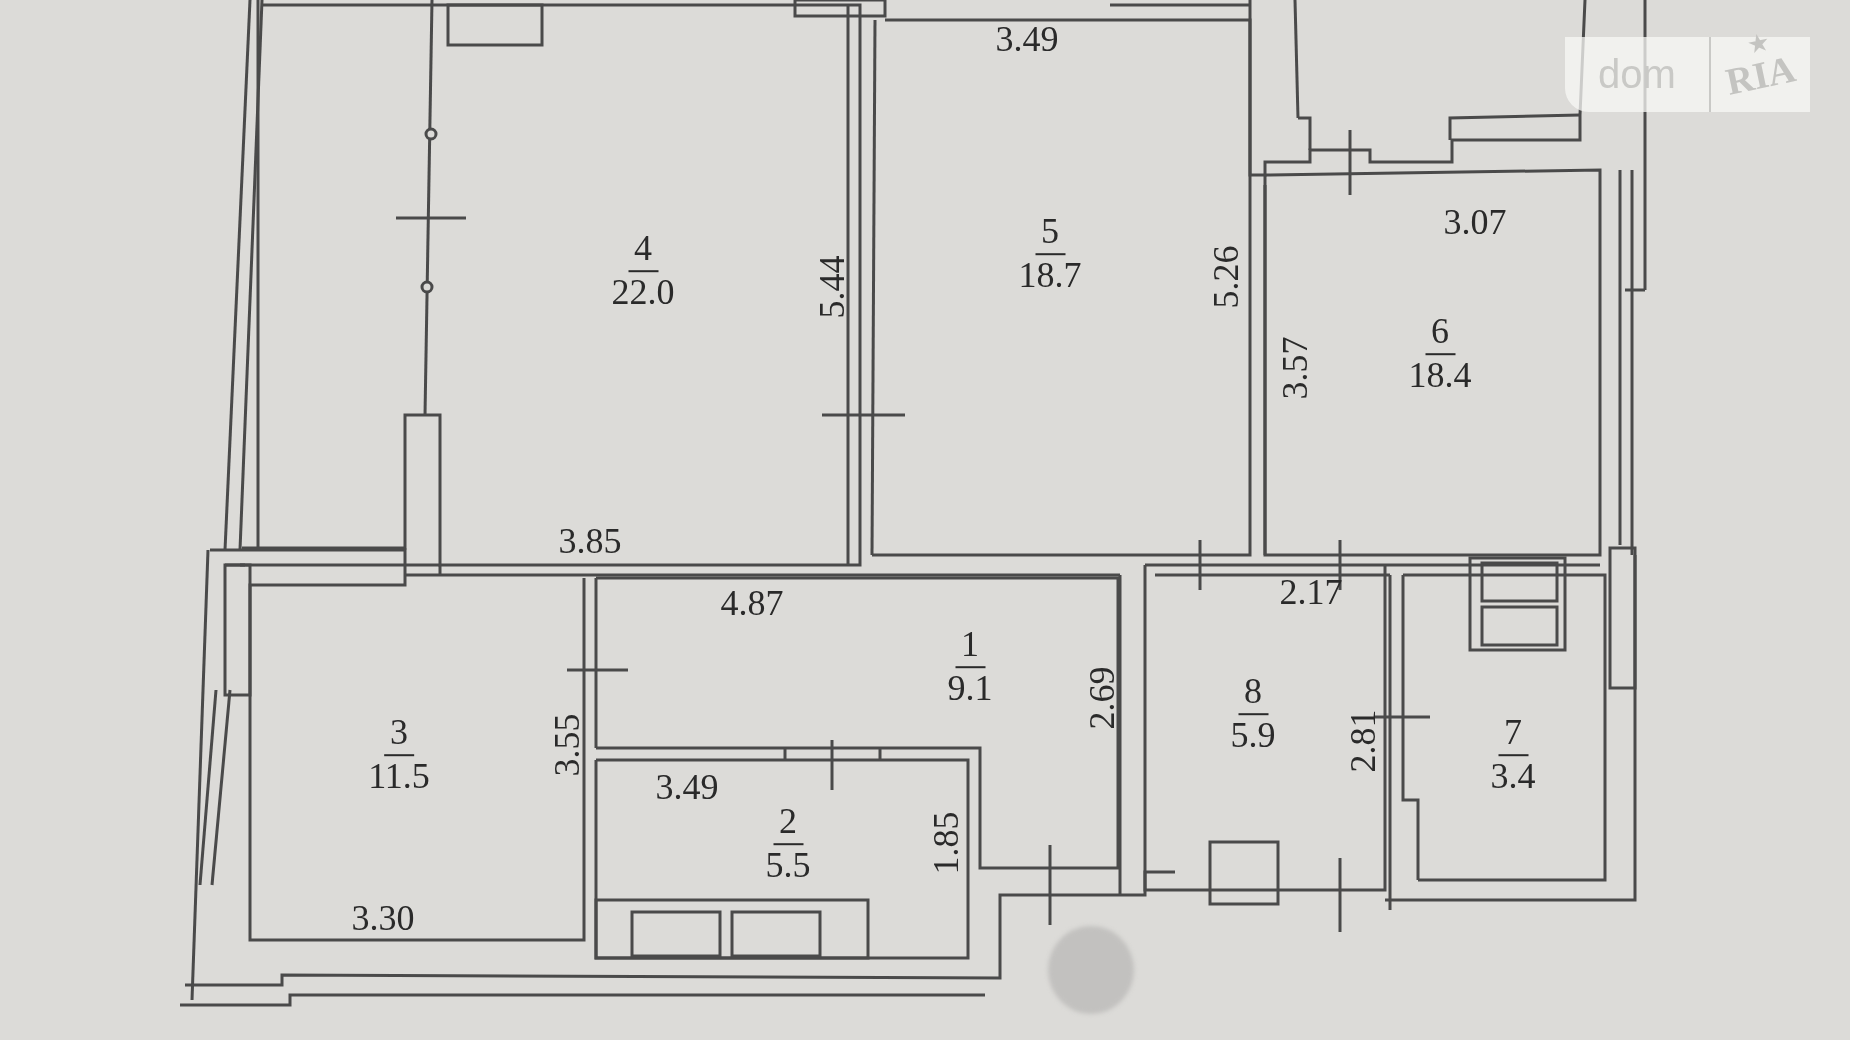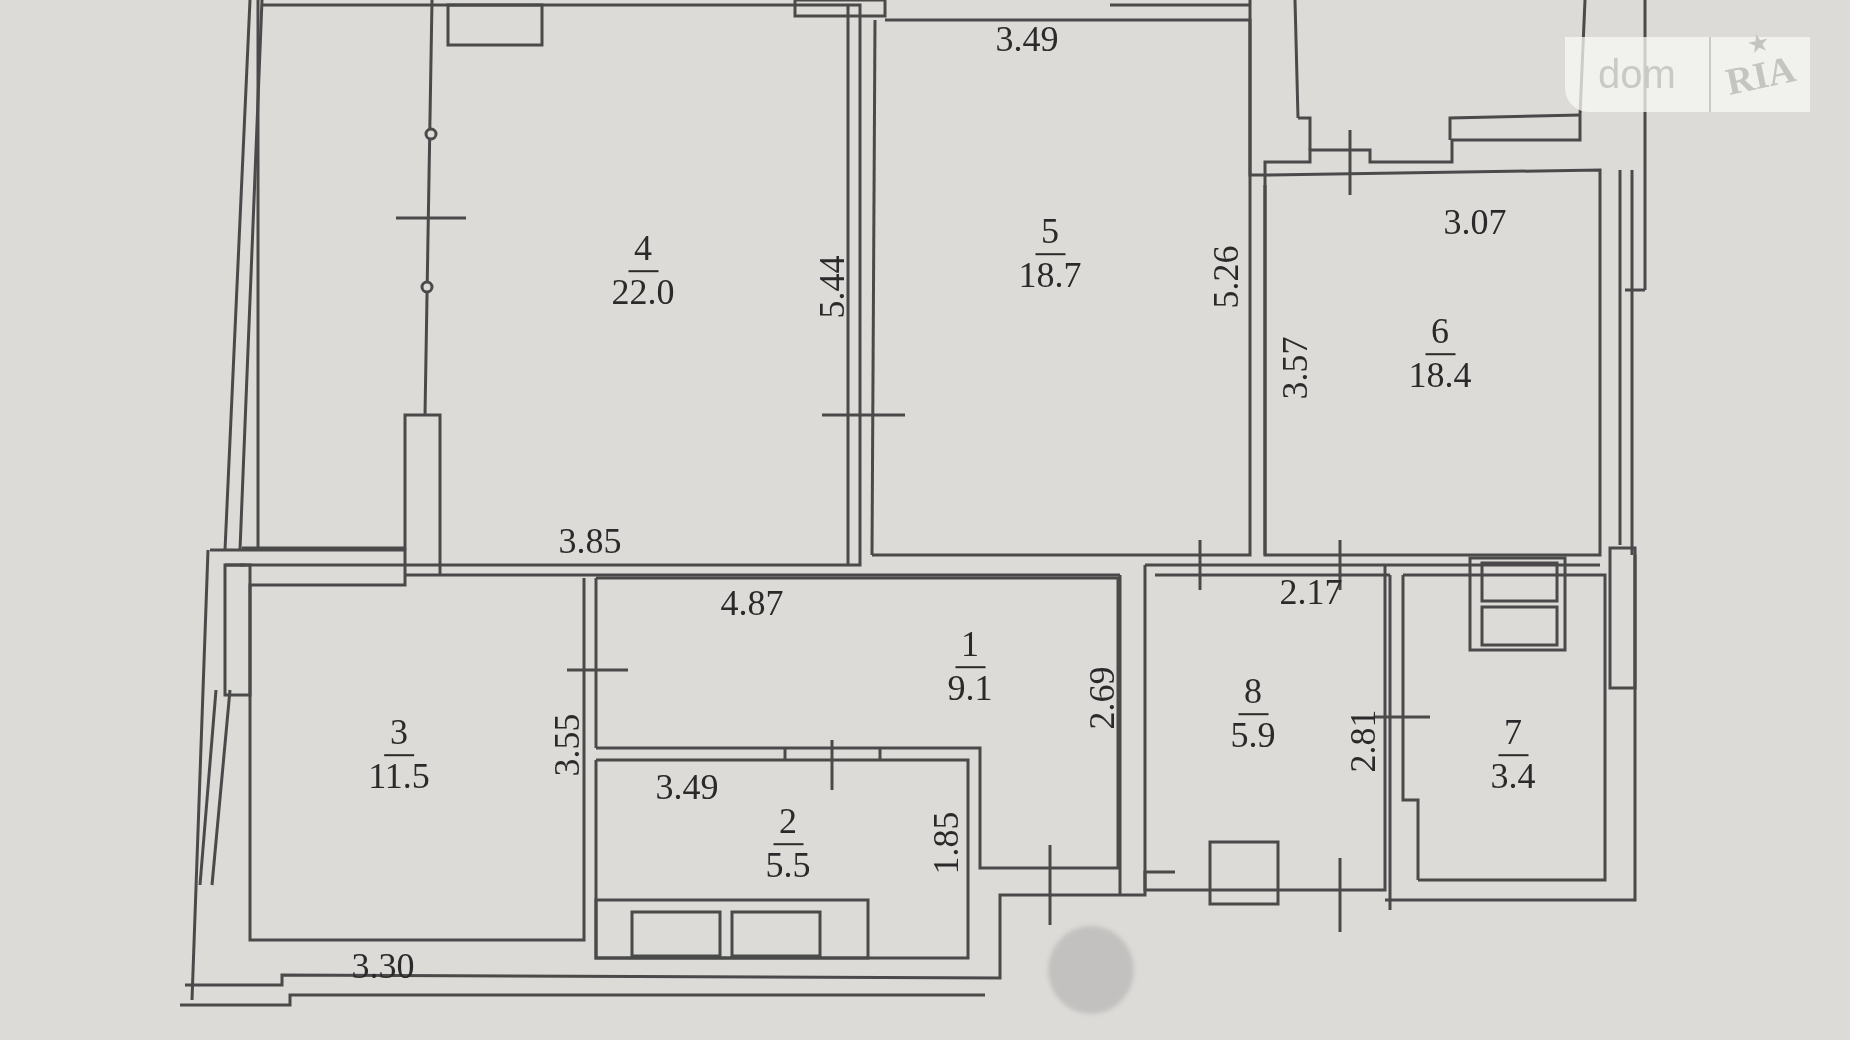--- a/index.html
+++ b/index.html
@@ -180,13 +180,13 @@
 <span class="lbl" style="left:1475px;top:210px;margin-top:12px;">3.07</span>
 <span class="lbl vlbl" style="left:1295px;top:368px;">3.57</span>
 <span class="lbl" style="left:590px;top:541px;">3.85</span>
 <span class="lbl" style="left:752px;top:603px;">4.87</span>
 <span class="lbl" style="left:1279px;top:592px;margin-left:32px;">2.17</span>
 <span class="lbl vlbl" style="left:1102px;top:698px;">2.69</span>
 <span class="lbl vlbl" style="left:567px;top:745px;">3.55</span>
 <span class="lbl" style="left:687px;top:787px;">3.49</span>
 <span class="lbl vlbl" style="left:946px;top:843px;">1.85</span>
 <span class="lbl vlbl" style="left:1363px;top:741px;">2.81</span>
-<span class="lbl" style="left:383px;top:966px;">3.30</span>
+<span class="lbl" style="left:383px;top:918px;">3.30</span>
 
 </body></html>

